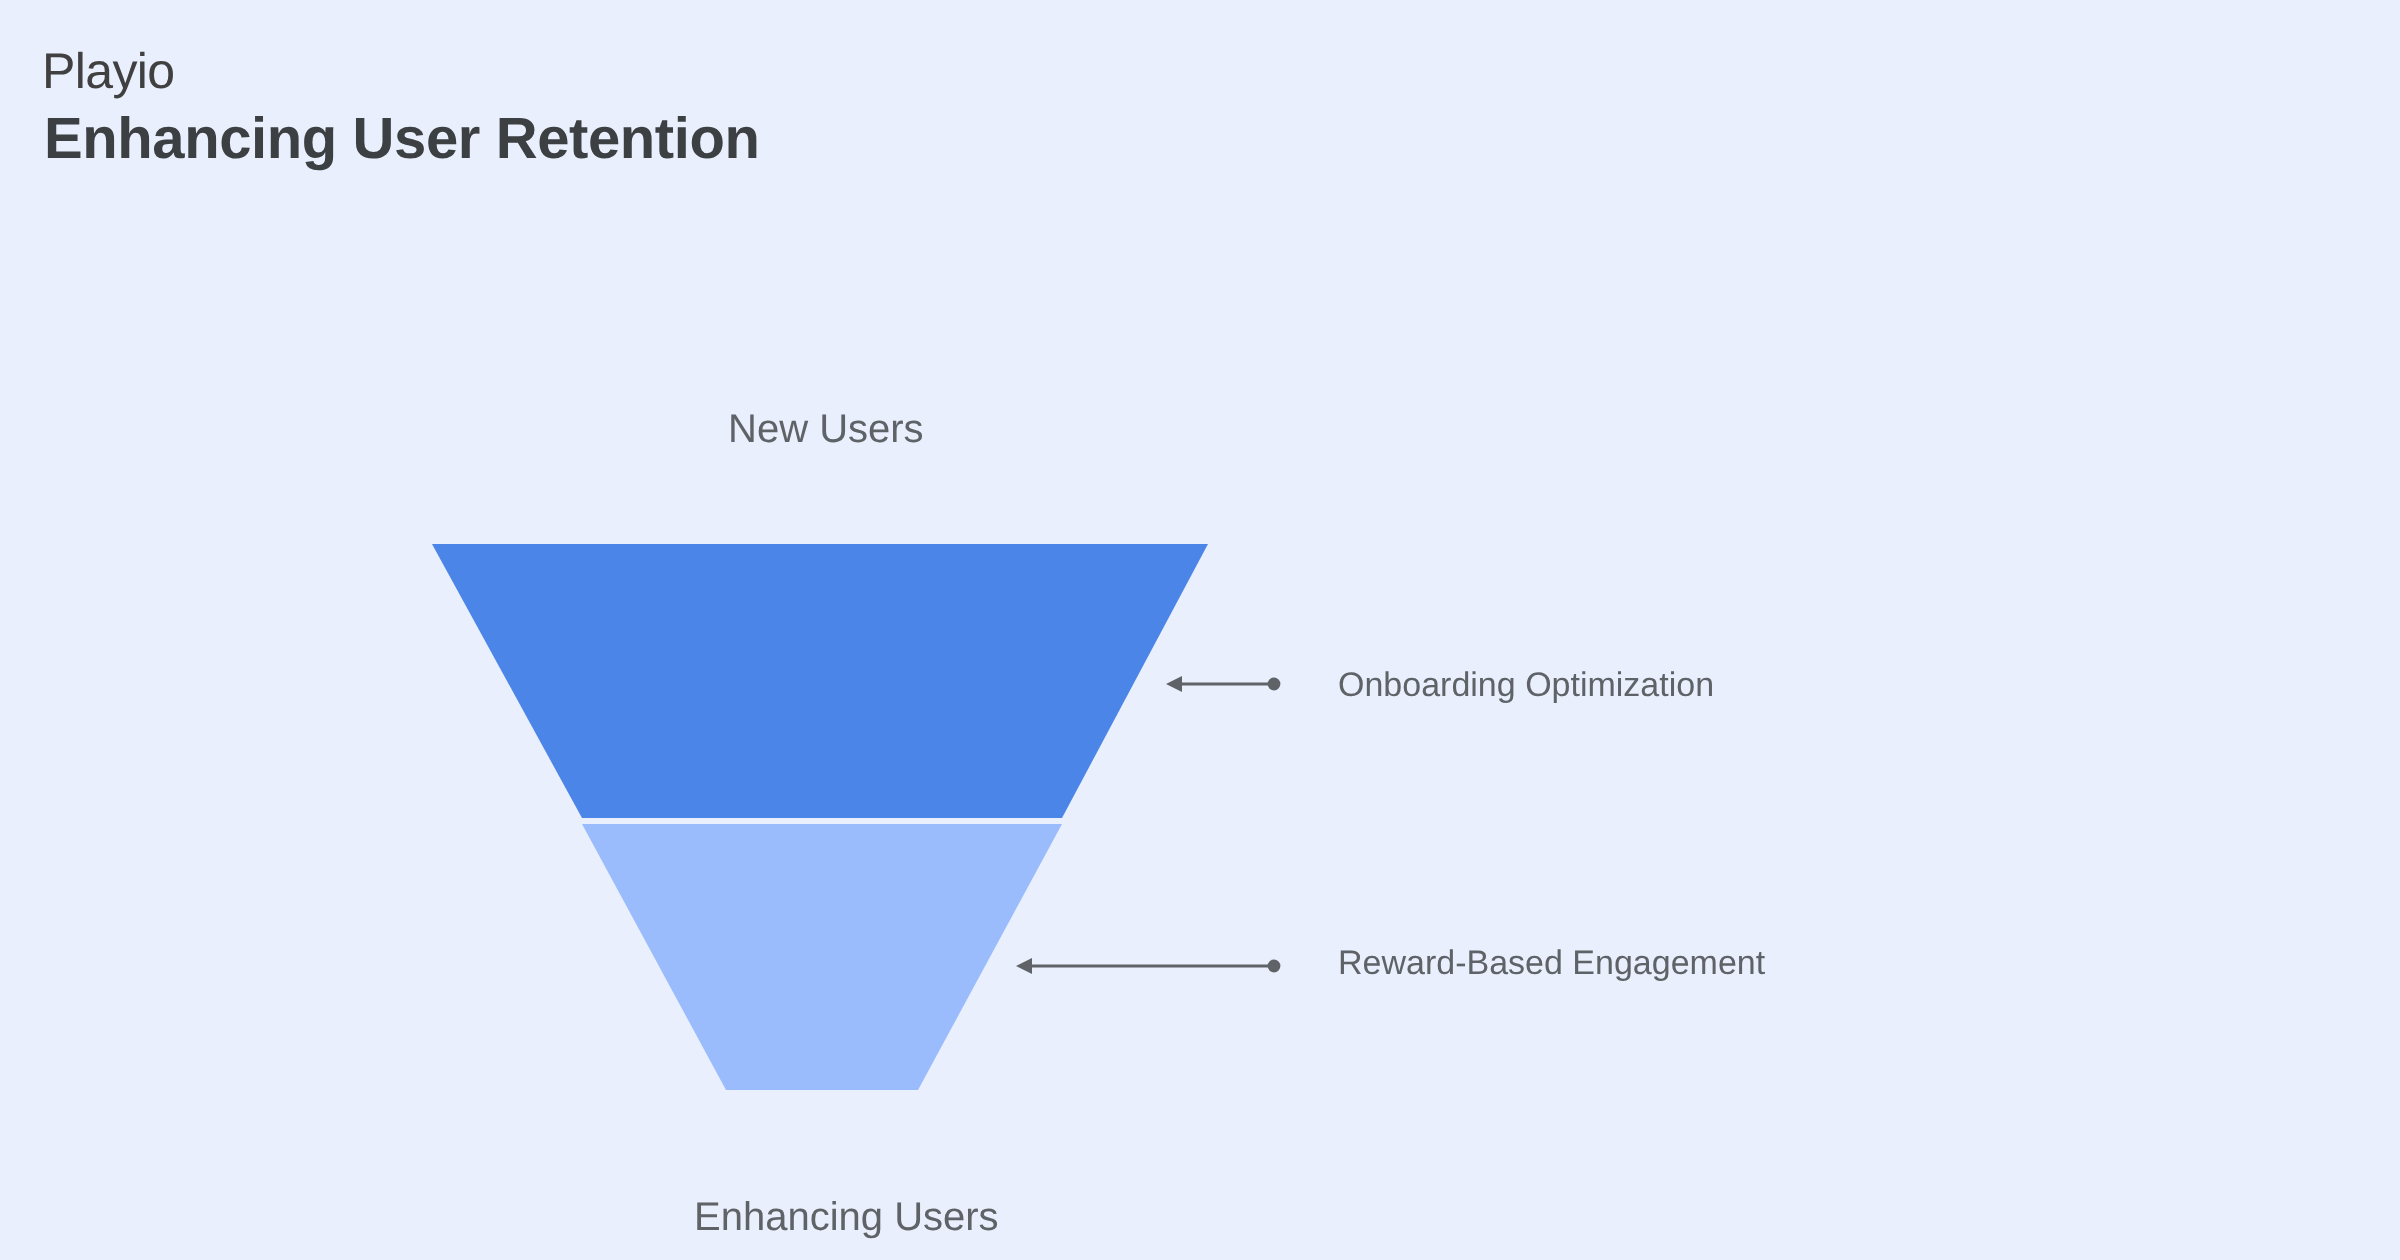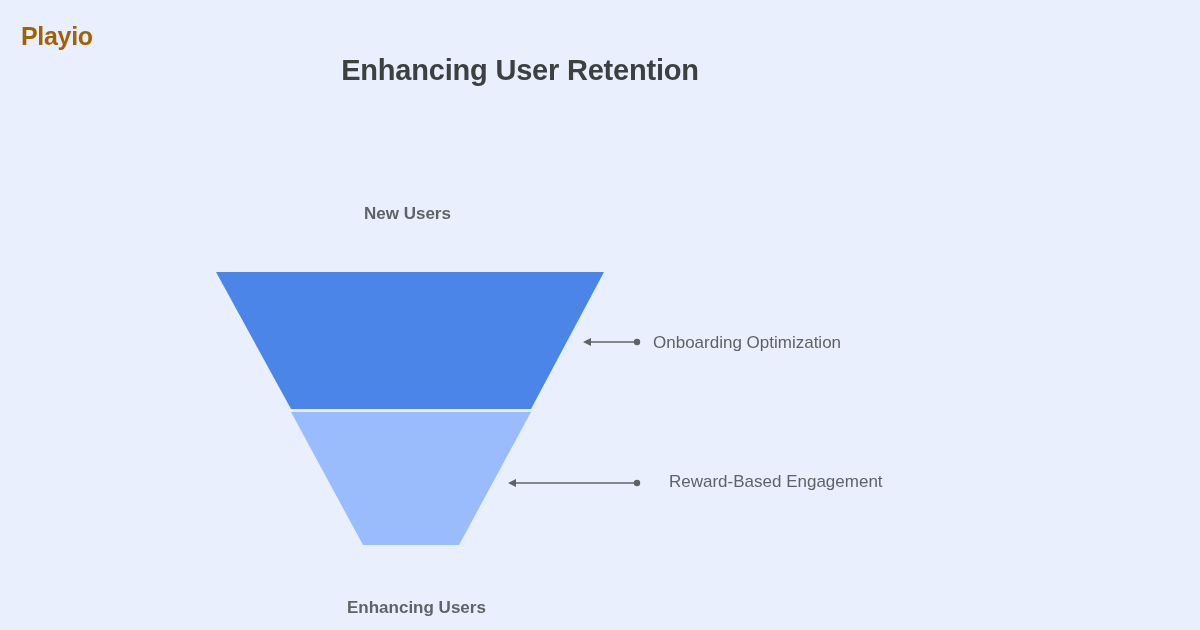--- a/index.html
+++ b/index.html
@@ -19,33 +19,32 @@
     height: 630px;
     background: #e9effc;
   }
 
   
   #brand-logo {
     position: absolute;
     left: 21px;
     top: 24px;
     font-size: 25px;
-    font-weight: bold;
+    font-weight: normal;
     letter-spacing: -0.3px;
-    color: #a16207;
+    color: #404040;
     line-height: 1;
   }
 
   
   #page-title {
     position: absolute;
     left: 0;
     top: 52px;
     width: 996px;
-    text-align: center;
     font-size: 29px;
     font-weight: bold;
     color: #3c4043;
     letter-spacing: -0.2px;
     line-height: 1.25;
   }
   #title-shift {
     display: inline-block;
     transform: translateX(22px);
   }
@@ -55,25 +54,24 @@
     position: absolute;
     left: 0;
     top: 0;
     width: 1200px;
     height: 630px;
   }
 
   
   .stage-cap-label {
     position: absolute;
-    font-size: 17px;
+    font-size: 20px;
     color: #5f6368;
     white-space: nowrap;
     line-height: 1;
-    font-weight: bold;
   }
   #label-new-users {
     left: 364px;
     top: 205px;
   }
   #label-retained-users {
     left: 347px;
     top: 599px;
   }
 
@@ -92,21 +90,21 @@
     font-size: 17px;
     color: #5f6368;
     white-space: nowrap;
     line-height: 1;
   }
   #annotation-onboarding {
     left: 583px;
     top: 330px;
   }
   #annotation-onboarding .annotation-label {
-    margin-left: 12px;
+    margin-left: 28px;
   }
   #annotation-reward {
     left: 508px;
     top: 466px;
     align-items: flex-end;
   }
   #annotation-reward .annotation-label {
     margin-left: 28px;
   }
 </style>

